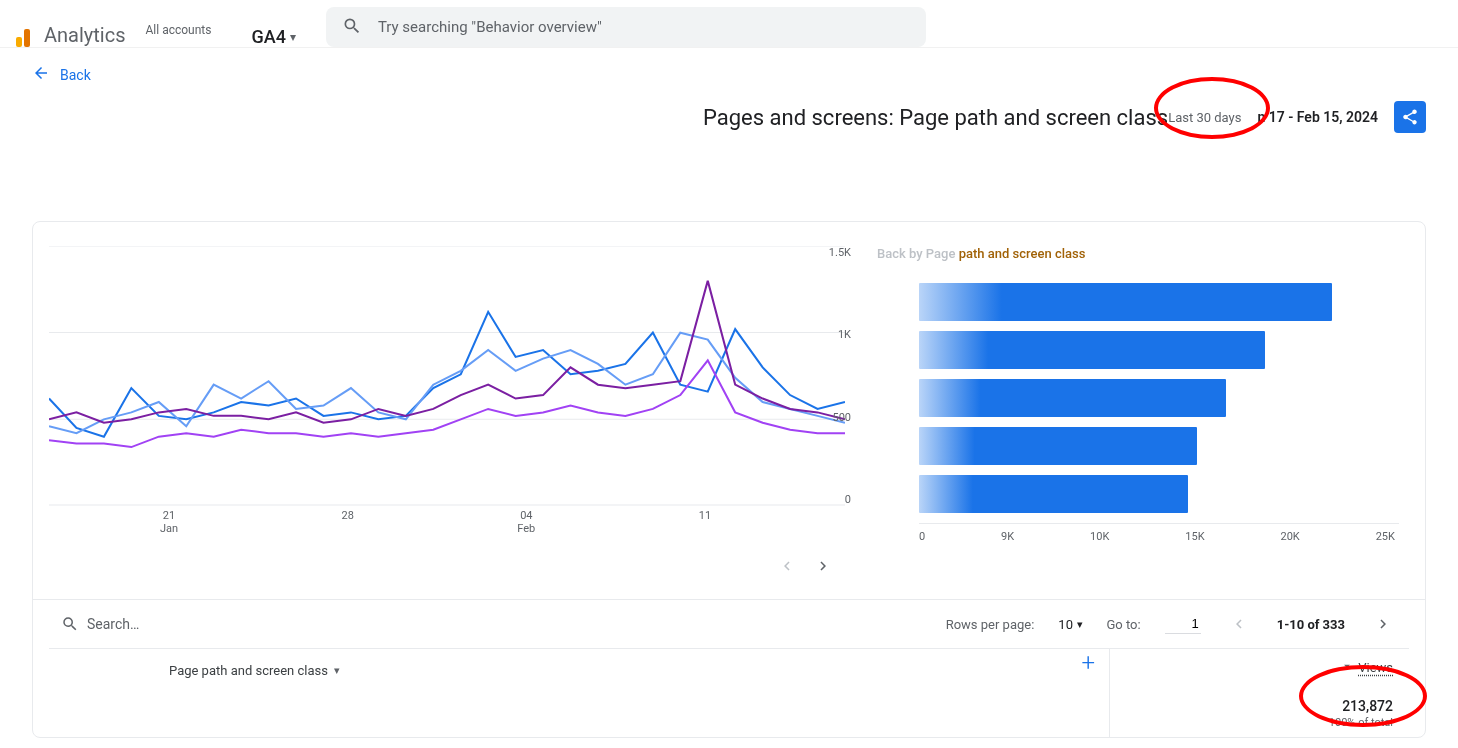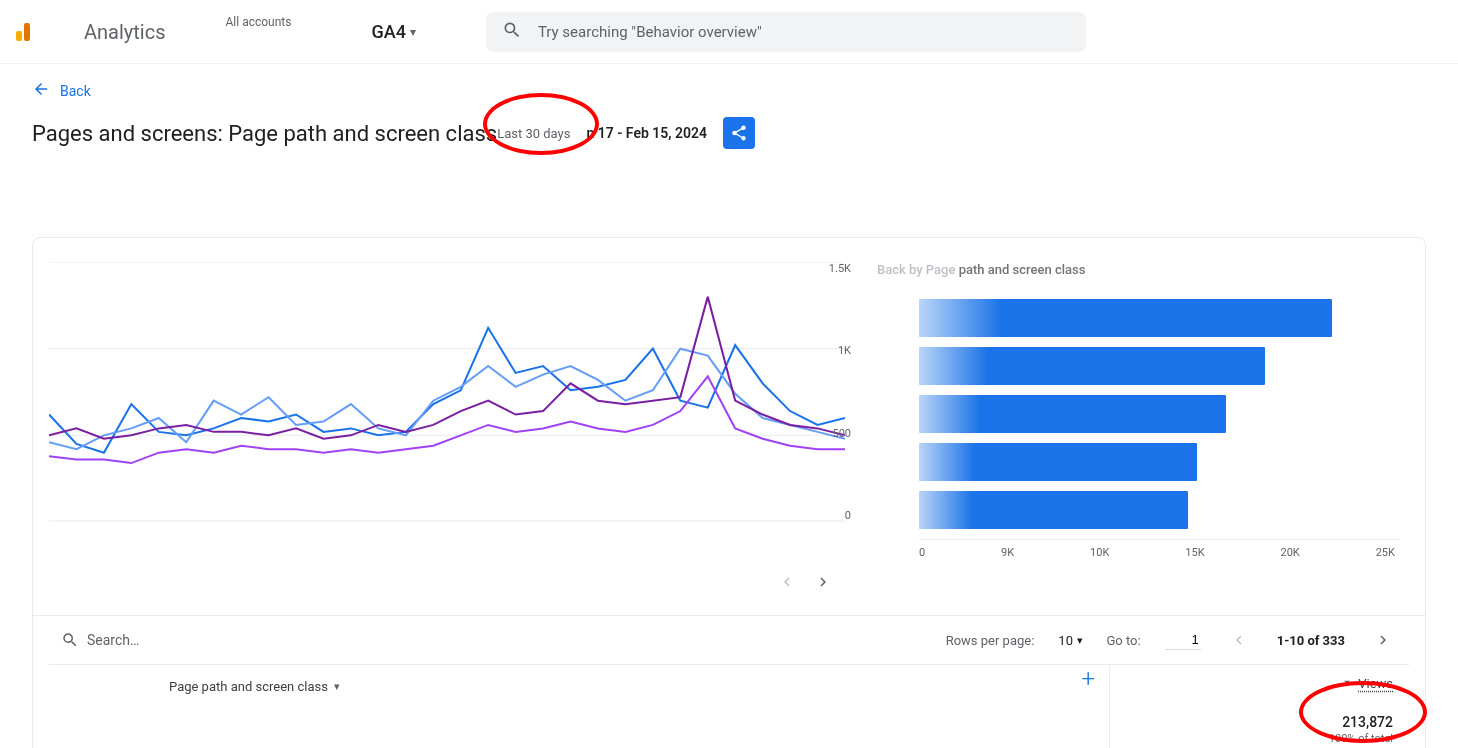--- a/index.html
+++ b/index.html
@@ -1,53 +1,53 @@
 <!DOCTYPE html>
 <html><head>
 <meta charset="utf-8">
 <style>
   * { box-sizing: border-box; margin: 0; padding: 0; }
   body { font-family: Roboto, "Helvetica Neue", Arial, sans-serif; background: #fff; color: #202124; font-size: 14px; width: 1458px; }
   
   
-  .topbar { display: flex; align-items: center; height: 64px; padding: 0 16px; border-bottom: 1px solid #f1f1f1; gap: 40px; }
+  .topbar { display: flex; align-items: flex-end; height: 48px; padding: 0 16px; border-bottom: 1px solid #f1f1f1; }
   .logo { display: flex; align-items: flex-end; gap: 2px; margin-right: 8px; }
   .logo-bar1 { width: 6px; height: 10px; background: #f9ab00; border-radius: 2px; }
   .logo-bar2 { width: 6px; height: 18px; background: #e37400; border-radius: 2px; }
   .brand { font-size: 20px; color: #5f6368; margin-left: 6px; margin-right: 20px; }
   .accounts { font-size: 12px; color: #5f6368; margin-right: 40px; position: relative; top:-10px; }
   .property-switch { font-size: 18px; font-weight: 500; color: #202124; display: flex; align-items: center; gap: 4px; margin-right: 30px; cursor: pointer; }
   .caret { font-size: 12px; color: #5f6368; }
   .searchbar { flex: 0 0 600px; height: 40px; background: #f1f3f4; border-radius: 8px; display: flex; align-items: center; padding: 0 16px; gap: 16px; }
   .search-icon svg { width: 20px; height: 20px; fill: #5f6368; }
   .search-placeholder { color: #5f6368; font-size: 15px; }
   
   
   .subhead { padding: 16px 32px 8px; }
   .back-link { display: inline-flex; align-items: center; gap: 10px; color: #1a73e8; font-size: 14px; text-decoration: none; cursor: pointer; }
   .back-arrow svg { width: 18px; height: 18px; fill: #1a73e8; }
-  .title-row { display: flex; align-items: center; justify-content: flex-start; margin-top: 16px; }
+  .title-row { display: flex; align-items: center; justify-content: flex-end; margin-top: 16px; }
   .page-title { font-size: 22px; font-weight: 400; color: #202124; }
   .date-area { display: flex; align-items: center; gap: 16px; position: relative; }
   .preset { font-size: 13px; color: #5f6368; }
   .daterange { font-size: 14px; font-weight: 600; color: #202124; }
   .share-btn { width: 32px; height: 32px; background: #1a73e8; border-radius: 4px; display: flex; align-items: center; justify-content: center; cursor:pointer; }
   .share-btn svg { width: 18px; height: 18px; fill: #fff; }
   
   
   .annot { position: absolute; pointer-events: none; }
   .red-circle { border: 4px solid #ff0000; border-radius: 50%; position: absolute; }
   
   
   .card { margin: 80px 32px 0; border: 1px solid #e8eaed; border-radius: 8px; background: #fff; padding: 24px 16px 0; position: relative; }
   .charts-row { display: flex; gap: 24px; }
   .chart-panel { flex: 1; position: relative; }
   .chart-title { font-size: 13px; font-weight: 500; color: #3c4043; margin-bottom: 16px; padding-left: 8px; }
   .chart-title.faded { color: #bdc1c6; }
-  .chart-title.faded .b { color: #737373; }
+  .chart-title.faded .b { color: #a16207; }
   
   .linechart-wrap { position: relative; height: 310px; }
   .line-svg { width: 100%; height: 260px; }
   .x-ticks { display: flex; justify-content: space-between; padding: 0 30px 0 0; color: #5f6368; font-size: 11px; }
   .x-tick { text-align:center; width:60px; }
   .y-ticks { position:absolute; right: -6px; top:0; height: 260px; display:flex; flex-direction:column; justify-content:space-between; font-size:11px; color:#5f6368; align-items:flex-end; }
   
   .barchart-wrap { position: relative; height: 310px; }
   .bars { padding-top: 6px; }
   .bar { height: 38px; background: linear-gradient(to right, rgba(26,115,232,0.3), #1a73e8 20%, #1a73e8); margin-bottom: 10px; border-radius: 1px; }
@@ -148,20 +148,38 @@
         <polyline points="0,152.53333333333333 26.20689655172414,182 52.41379310344828,190.66666666666669 78.62068965517241,142.13333333333333 104.82758620689656,169.86666666666667 131.0344827586207,173.33333333333334 157.24137931034483,166.4 183.44827586206898,156 209.6551724137931,159.46666666666667 235.86206896551724,152.53333333333333 262.0689655172414,169.86666666666667 288.2758620689655,166.4 314.48275862068965,173.33333333333334 340.6896551724138,169.86666666666667 366.89655172413796,142.13333333333333 393.1034482758621,128.26666666666665 419.3103448275862,65.86666666666665 445.5172413793103,110.93333333333334 471.7241379310345,104 497.9310344827586,128.26666666666665 524.1379310344828,124.79999999999998 550.3448275862069,117.86666666666667 576.551724137931,86.66666666666669 602.7586206896552,138.66666666666669 628.9655172413793,145.6 655.1724137931034,83.19999999999999 681.3793103448276,121.33333333333334 707.5862068965517,149.06666666666666 733.7931034482759,162.93333333333334 760,156" fill="none" stroke="#1a73e8" stroke-width="2"></polyline>
             <polyline points="0,180.26666666666668 26.20689655172414,187.2 52.41379310344828,173.33333333333334 78.62068965517241,166.4 104.82758620689656,156 131.0344827586207,180.26666666666668 157.24137931034483,138.66666666666669 183.44827586206898,152.53333333333333 209.6551724137931,135.2 235.86206896551724,162.93333333333334 262.0689655172414,159.46666666666667 288.2758620689655,142.13333333333333 314.48275862068965,166.4 340.6896551724138,173.33333333333334 366.89655172413796,138.66666666666669 393.1034482758621,124.79999999999998 419.3103448275862,104 445.5172413793103,124.79999999999998 471.7241379310345,112.66666666666666 497.9310344827586,104 524.1379310344828,117.86666666666667 550.3448275862069,138.66666666666669 576.551724137931,128.26666666666665 602.7586206896552,86.66666666666669 628.9655172413793,93.6 655.1724137931034,131.73333333333332 681.3793103448276,156 707.5862068965517,162.93333333333334 733.7931034482759,169.86666666666667 760,176.8" fill="none" stroke="#669df6" stroke-width="2"></polyline>
             <polyline points="0,173.33333333333334 26.20689655172414,166.4 52.41379310344828,176.8 78.62068965517241,173.33333333333334 104.82758620689656,166.4 131.0344827586207,162.93333333333334 157.24137931034483,169.86666666666667 183.44827586206898,169.86666666666667 209.6551724137931,173.33333333333334 235.86206896551724,166.4 262.0689655172414,176.8 288.2758620689655,173.33333333333334 314.48275862068965,162.93333333333334 340.6896551724138,169.86666666666667 366.89655172413796,162.93333333333334 393.1034482758621,149.06666666666666 419.3103448275862,138.66666666666669 445.5172413793103,152.53333333333333 471.7241379310345,149.06666666666666 497.9310344827586,121.33333333333334 524.1379310344828,138.66666666666669 550.3448275862069,142.13333333333333 576.551724137931,138.66666666666669 602.7586206896552,135.2 628.9655172413793,34.66666666666666 655.1724137931034,138.66666666666669 681.3793103448276,152.53333333333333 707.5862068965517,162.93333333333334 733.7931034482759,166.4 760,173.33333333333334" fill="none" stroke="#7b1fa2" stroke-width="2"></polyline>
             <polyline points="0,194.13333333333333 26.20689655172414,197.6 52.41379310344828,197.6 78.62068965517241,201.06666666666666 104.82758620689656,190.66666666666669 131.0344827586207,187.2 157.24137931034483,190.66666666666669 183.44827586206898,183.73333333333335 209.6551724137931,187.2 235.86206896551724,187.2 262.0689655172414,190.66666666666669 288.2758620689655,187.2 314.48275862068965,190.66666666666669 340.6896551724138,187.2 366.89655172413796,183.73333333333335 393.1034482758621,173.33333333333334 419.3103448275862,162.93333333333334 445.5172413793103,169.86666666666667 471.7241379310345,166.4 497.9310344827586,159.46666666666667 524.1379310344828,166.4 550.3448275862069,169.86666666666667 576.551724137931,162.93333333333334 602.7586206896552,149.06666666666666 628.9655172413793,114.39999999999998 655.1724137931034,166.4 681.3793103448276,176.8 707.5862068965517,183.73333333333335 733.7931034482759,187.2 760,187.2" fill="none" stroke="#a142f4" stroke-width="2"></polyline>
           </svg>
         <div class="y-ticks">
           <span>1.5K</span>
           <span>1K</span>
           <span>500</span>
           <span>0</span>
+        </div>
+        <div class="x-ticks" style="padding-left: 90px; padding-right: 110px;">
+          <div class="x-tick">
+              <div>21</div>
+              <div>Jan</div>
+            </div>
+          <div class="x-tick">
+              <div>28</div>
+              <div></div>
+            </div>
+          <div class="x-tick">
+              <div>04</div>
+              <div>Feb</div>
+            </div>
+          <div class="x-tick">
+              <div>11</div>
+              <div></div>
+            </div>
         </div>
       </div>
       <div class="pager-nav">
         <div class="chev-btn dis">
             <svg viewBox="0 0 24 24">
               <path d="M15.41 7.41L14 6l-6 6 6 6 1.41-1.41L10.83 12z"></path>
             </svg>
           </div>
         <div class="chev-btn">
             <svg viewBox="0 0 24 24">

